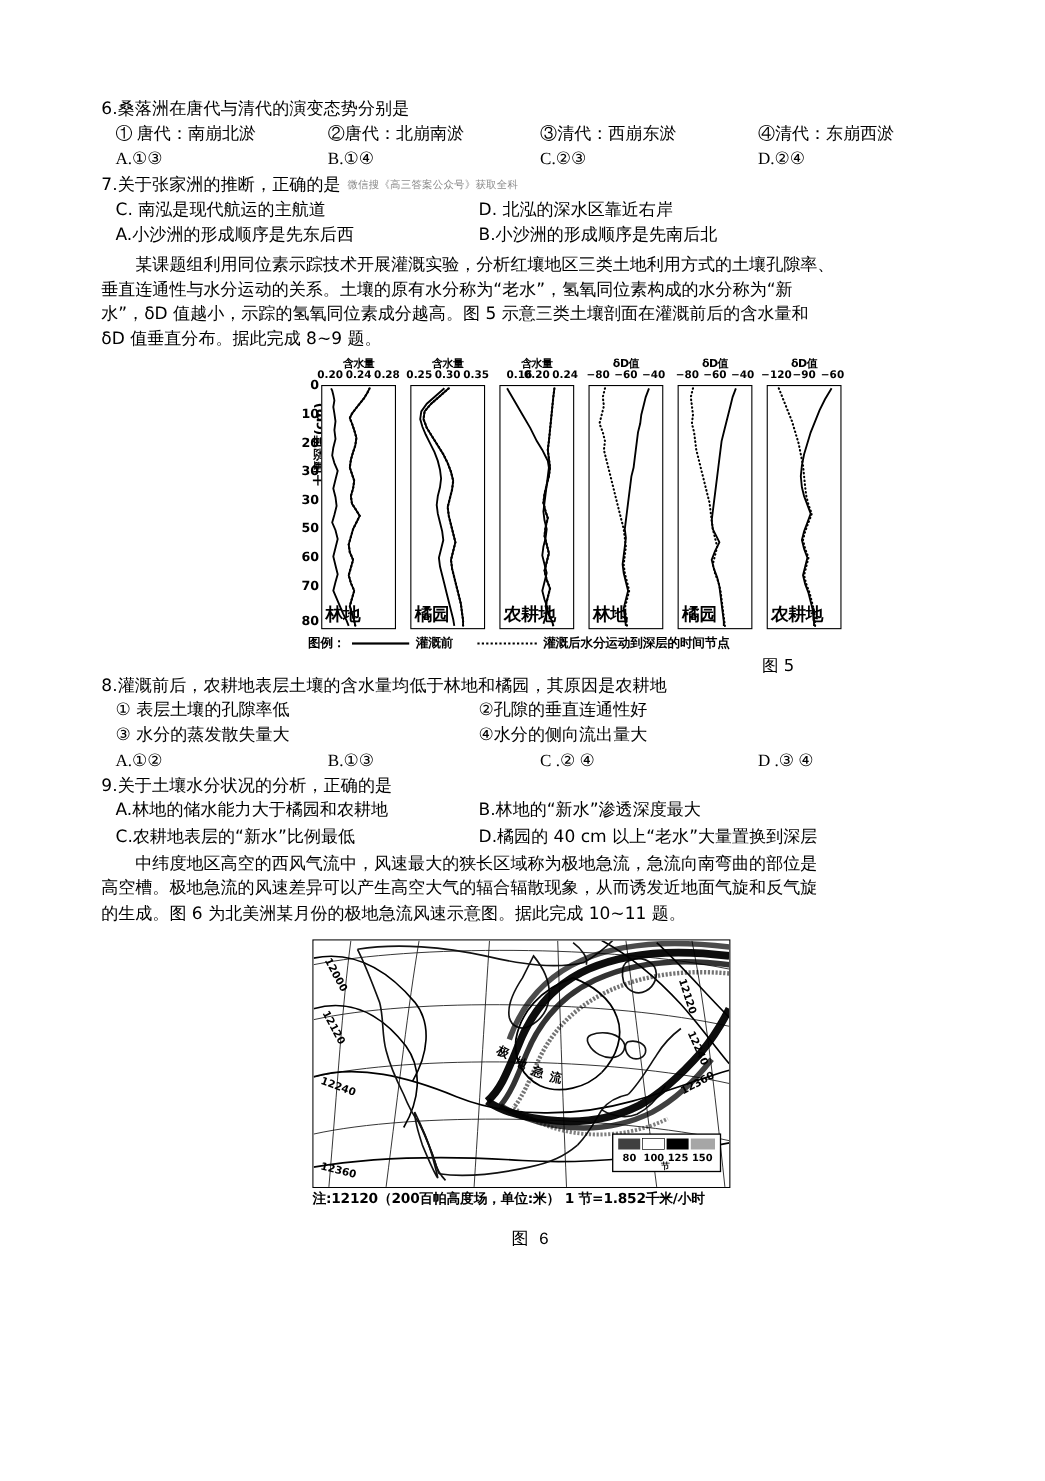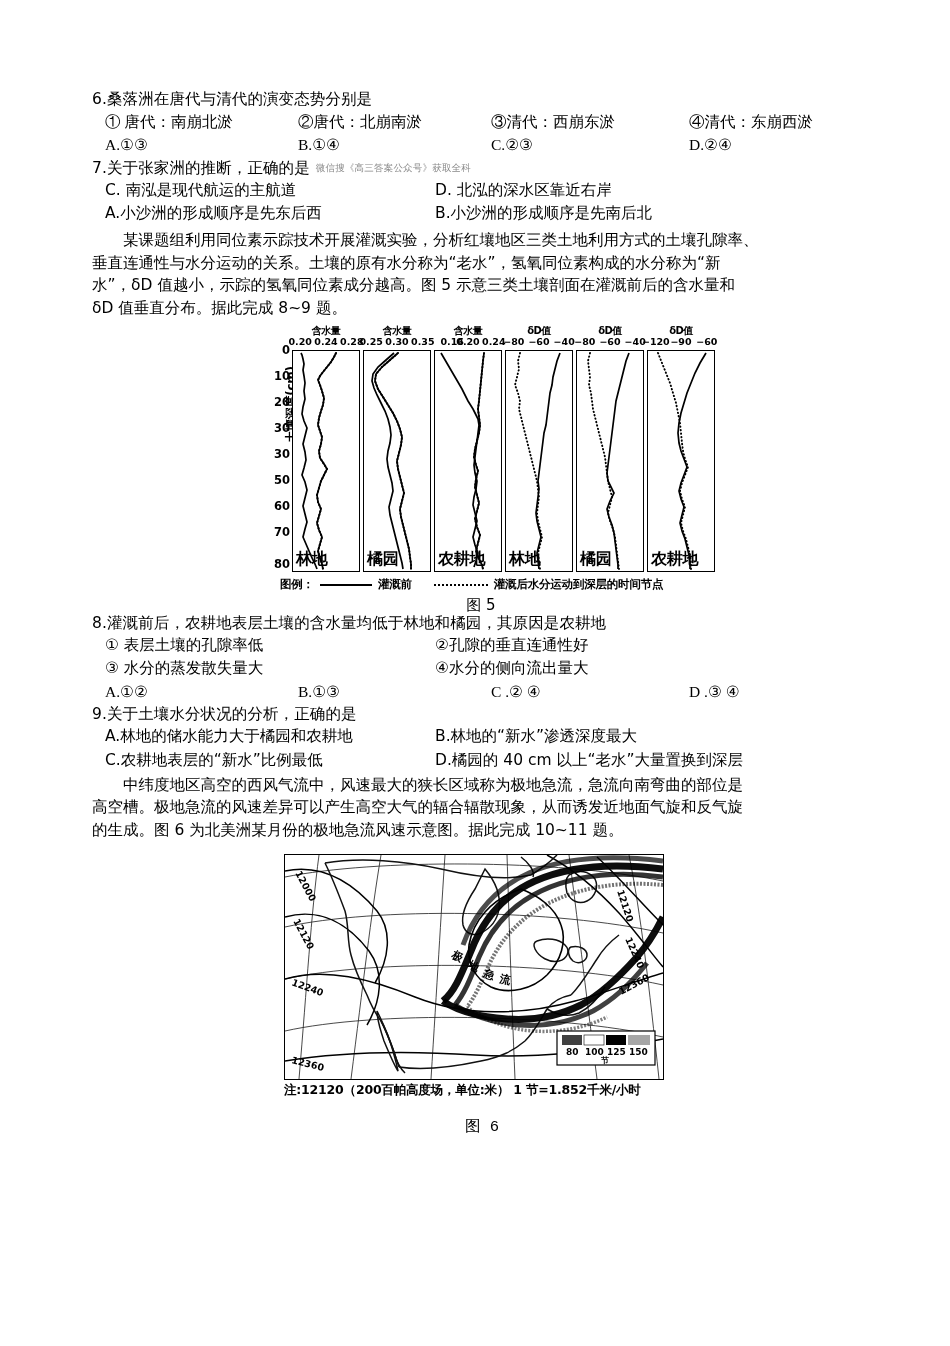--- a/index.html
+++ b/index.html
@@ -117,21 +117,21 @@
     font-weight: bold;
     transform: translateY(-50%);
     font-family: "DejaVu Sans", "Liberation Sans", sans-serif;
   }
   .panels {
     position: absolute;
     left: 52px;
     top: 0;
     height: 248px;
     display: flex;
-    gap: 3px;
+    gap: 13px;
   }
   .panel {
     position: relative;
     width: 68px;
     height: 248px;
   }
   .panel-title {
     position: absolute;
     top: 0px;
     left: 0;
@@ -201,21 +201,21 @@
     width: 54px;
     height: 0;
     border-top: 2.6px dotted #000;
     margin: 0 6px 0 22px;
   }
   .fig5-cap {
     position: absolute;
     left: 148px;
     top: 272px;
     width: 482px;
-    text-align: center;
+    text-align: right;
     font-size: 15px;
   }
 
   
   .fig6-wrap {
     position: relative;
     width: 778px;
     margin-top: 12px;
     height: 290px;
   }

